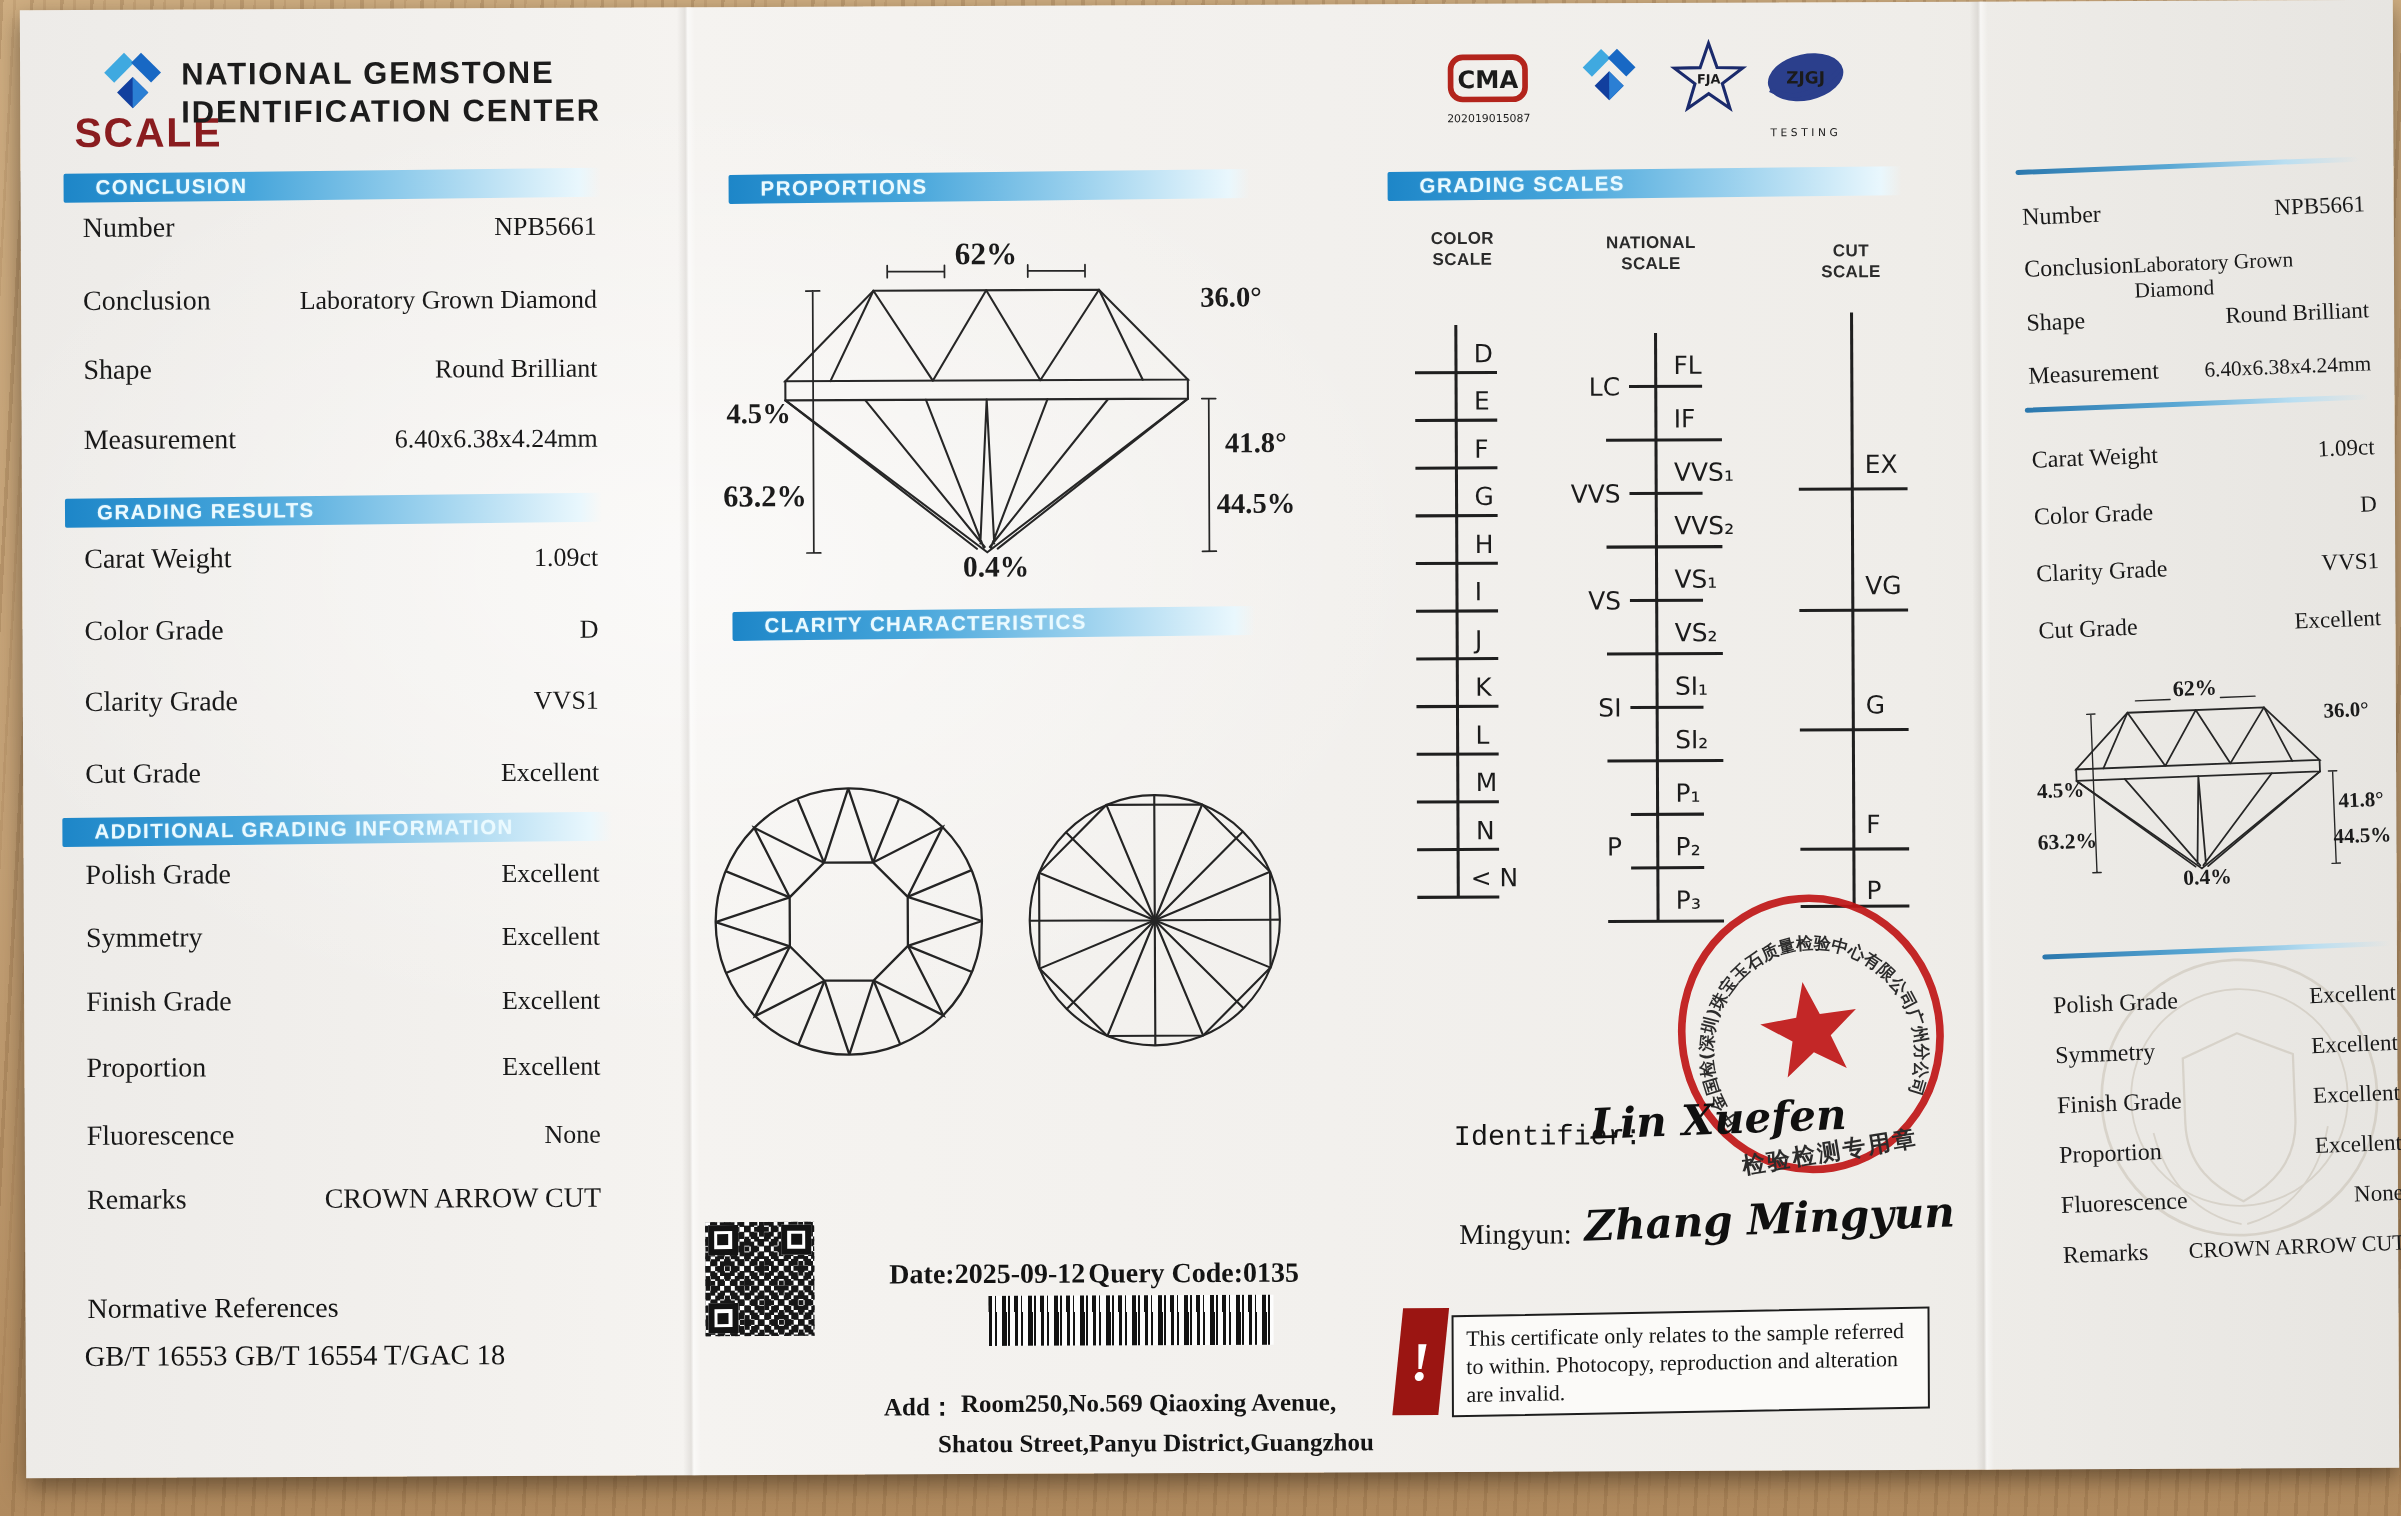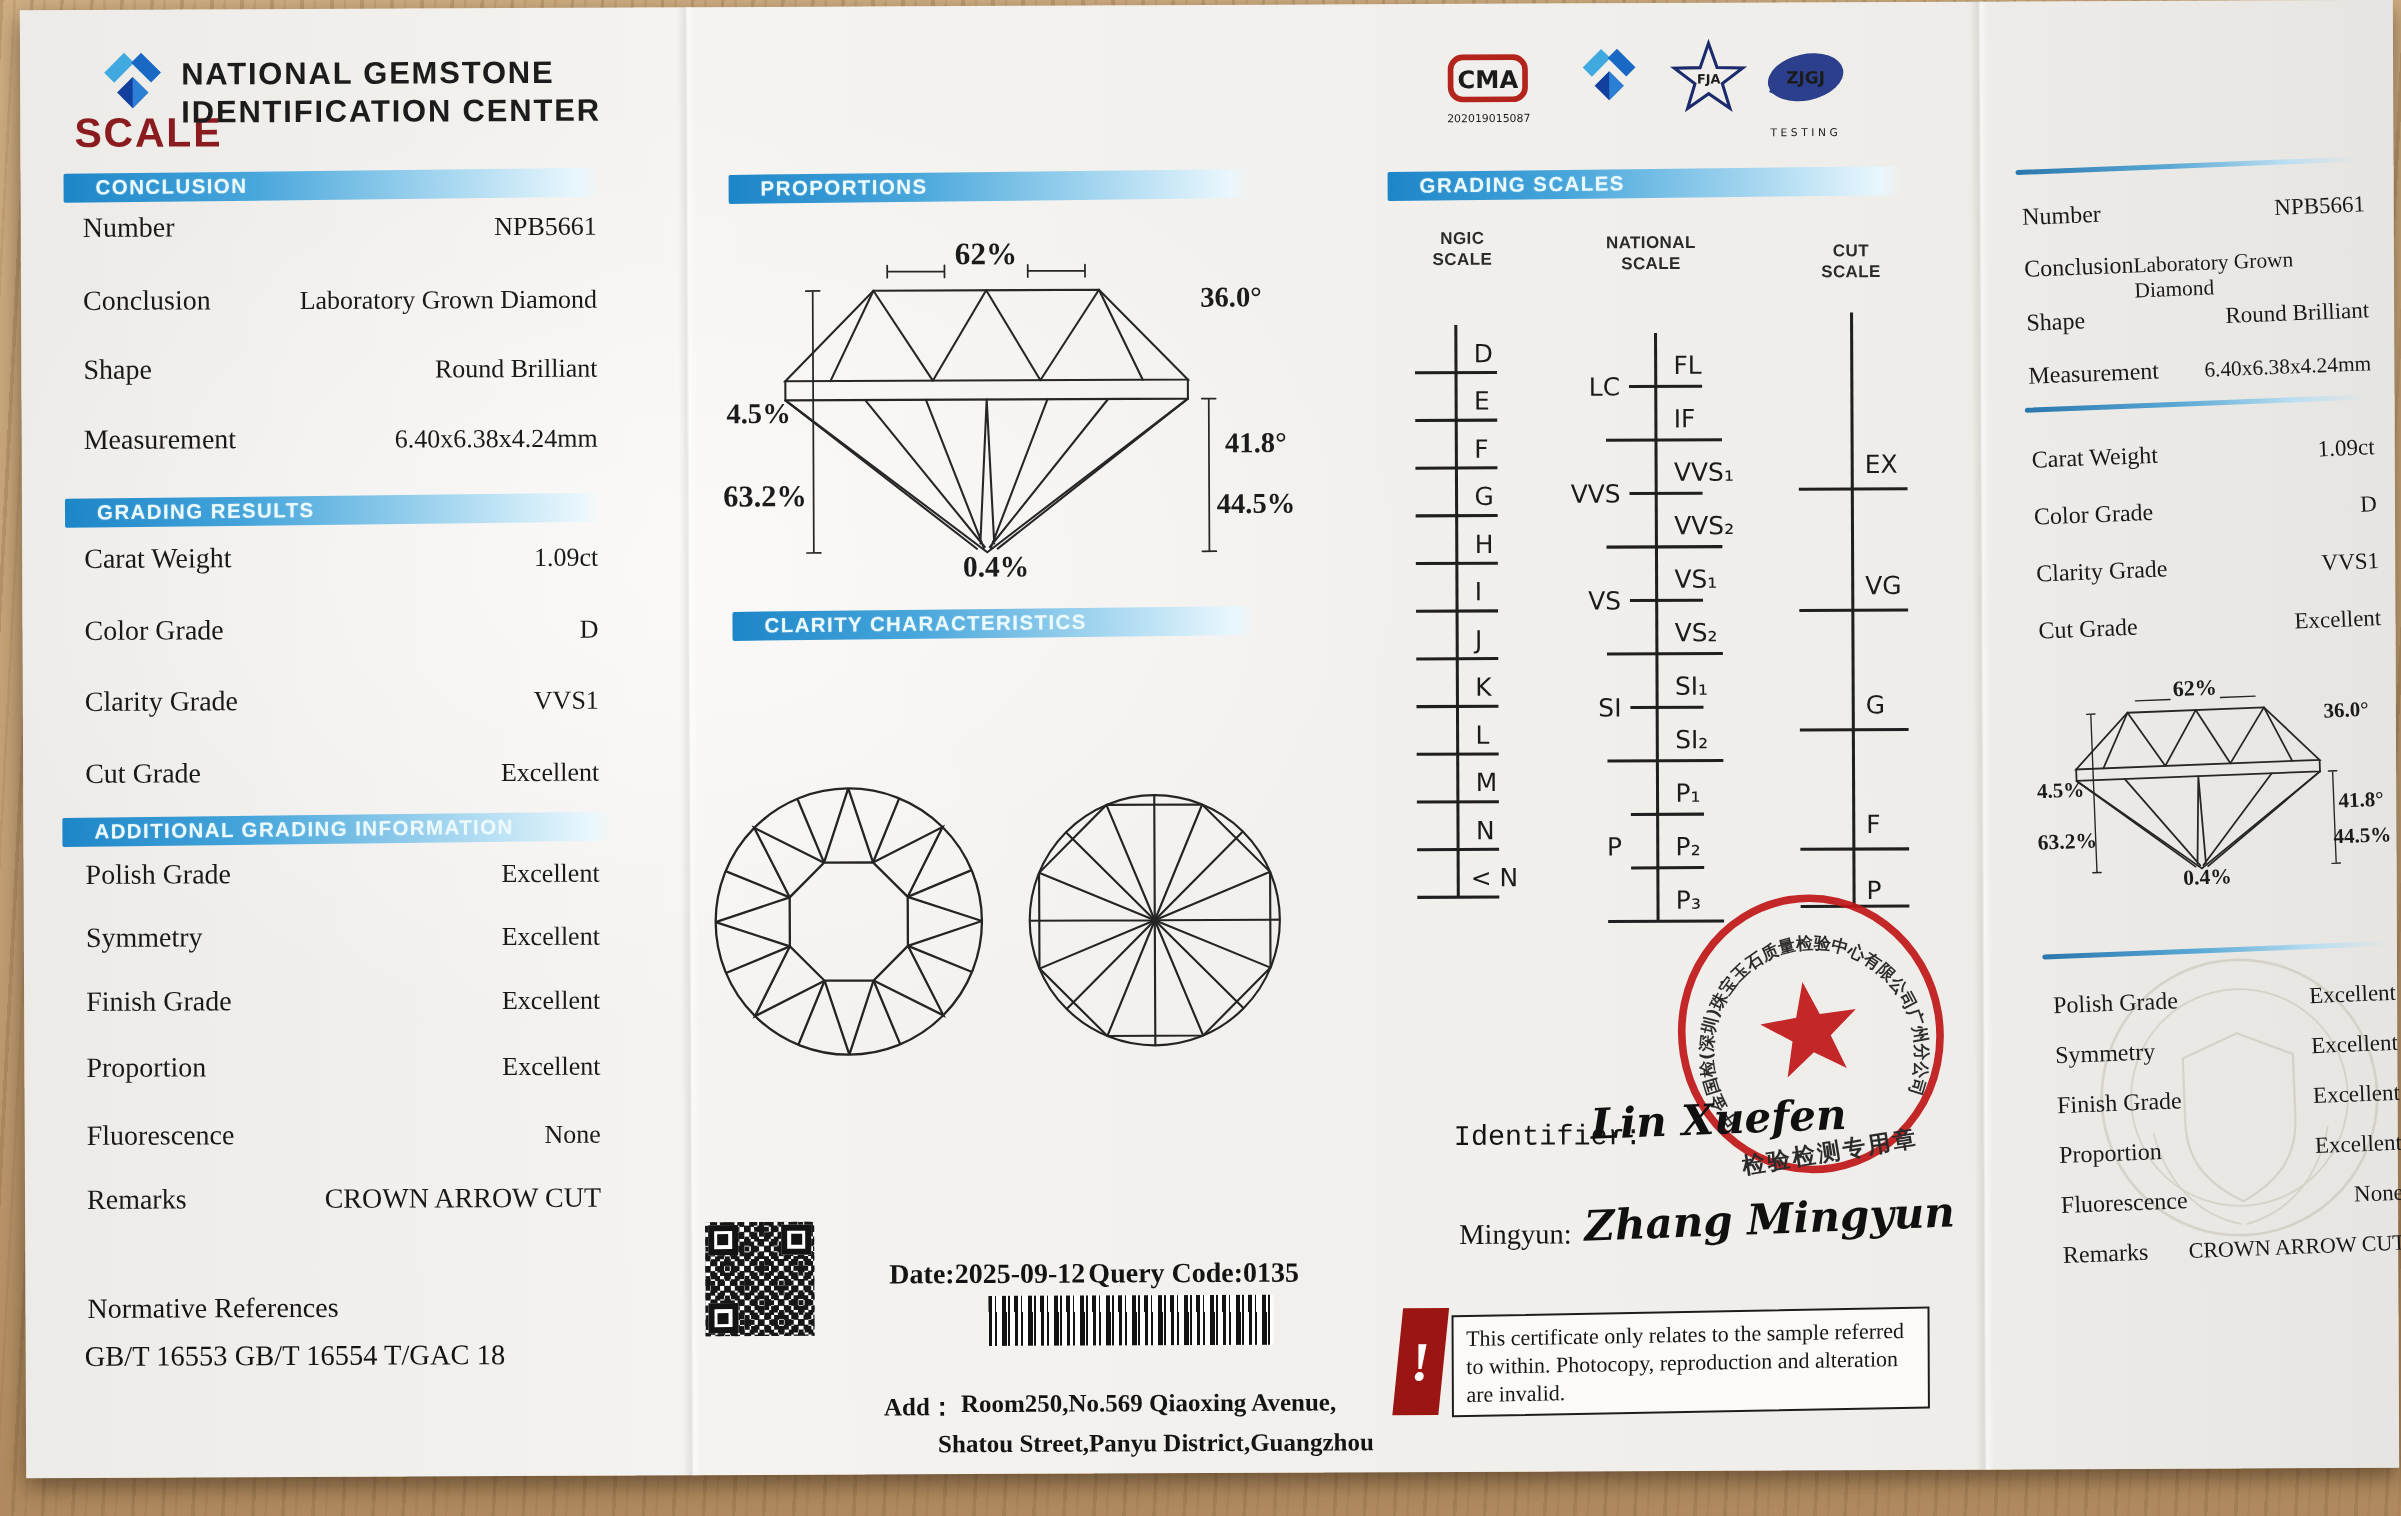--- a/index.html
+++ b/index.html
@@ -215,21 +215,21 @@
   <svg style="position:absolute;left:1741px;top:41px;" width="89" height="107" viewBox="0 0 100 120">
     <ellipse cx="50" cy="38" rx="43" ry="26" fill="#2b3f8c" transform="rotate(-12 50 38)"></ellipse>
     <path d="M10,52 Q50,72 90,28" stroke="#2b3f8c" stroke-width="5" fill="none"></path>
     <text x="50" y="45" font-size="19" font-weight="700" text-anchor="middle" fill="#ffffff">ZJGJ</text>
     <text x="50" y="104" font-size="12" letter-spacing="4" text-anchor="middle" fill="#4a4a4a">TESTING</text>
   </svg>
 
   <div class="bar" style="left:1367px;top:166px;width:514px;">GRADING SCALES</div>
 
   <div class="slabel" style="left:1388px;top:225px;width:107px;">
-    <div>NGIC</div>
+    <div>COLOR</div>
     <div>SCALE</div>
   </div>
   <div class="slabel" style="left:1572px;top:230px;width:116px;">
     <div>NATIONAL</div>
     <div>SCALE</div>
   </div>
   <div class="slabel" style="left:1781px;top:239px;width:98px;">
     <div>CUT</div>
     <div>SCALE</div>
   </div>

